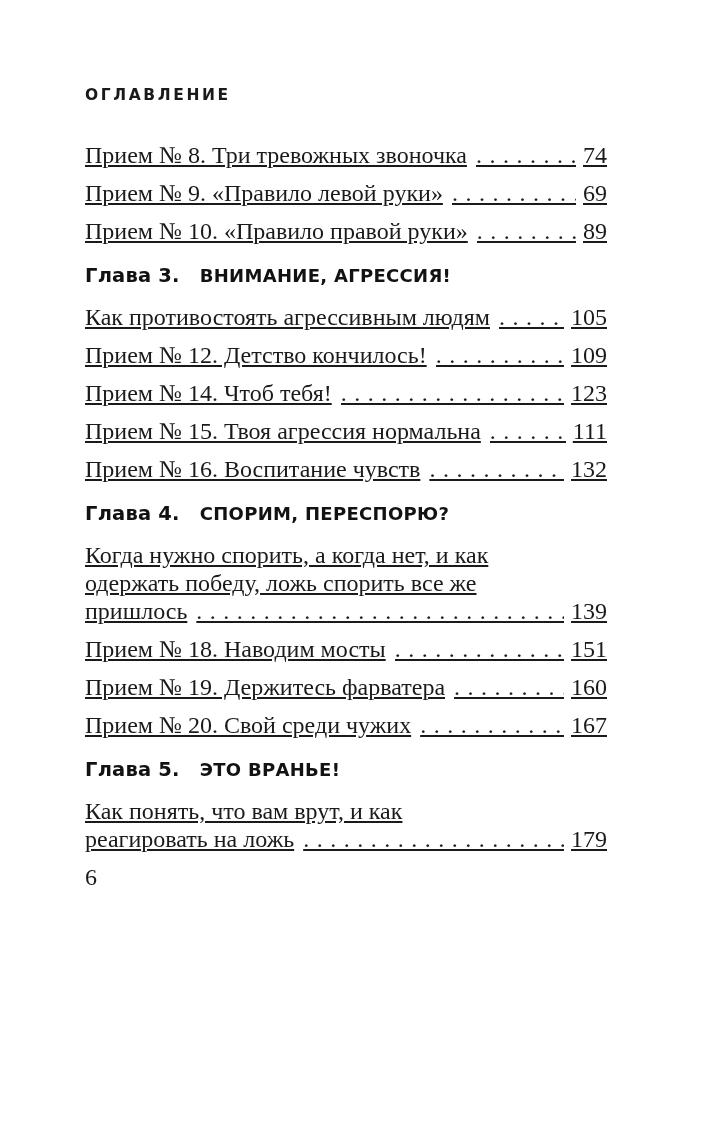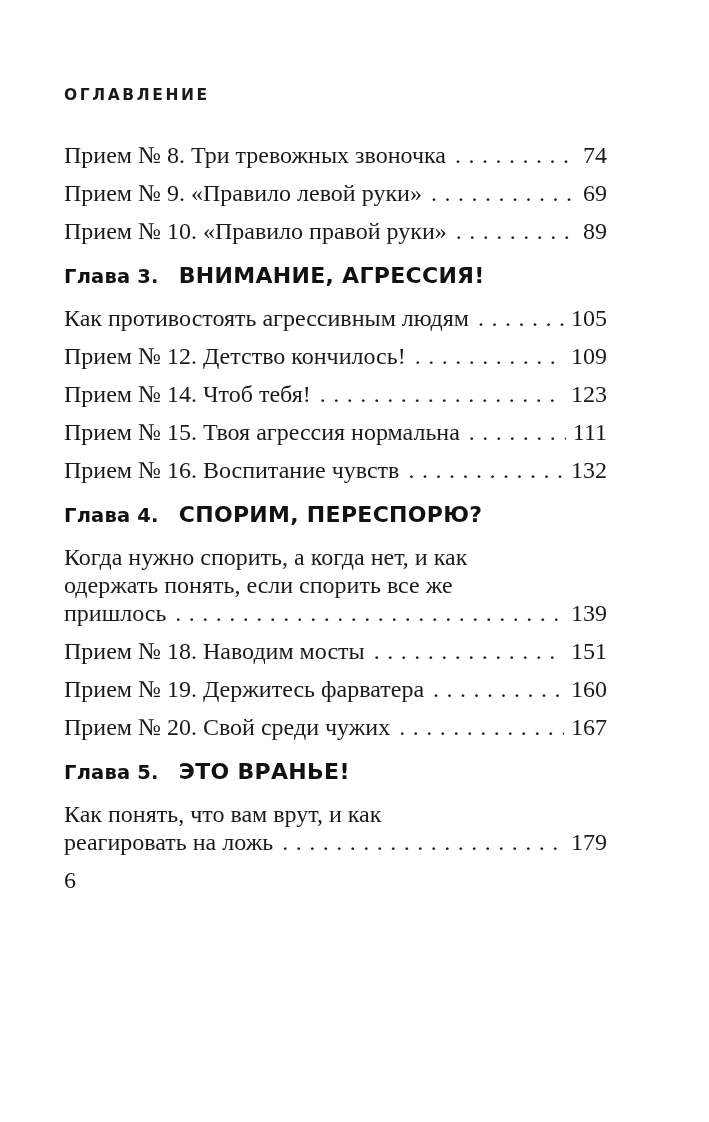--- a/index.html
+++ b/index.html
@@ -12,21 +12,21 @@
     min-height: 1122px;
     box-sizing: border-box;
     position: relative;
     font-family: "Liberation Serif", serif;
     color: #1a1a1a;
   }
   .page {
     box-sizing: border-box;
     width: 709px;
     min-height: 1122px;
-    padding: 86px 102px 40px 64px;
+    padding: 86px 102px 40px 85px;
   }
   .toc-header {
     font-family: "DejaVu Sans", "Liberation Sans", sans-serif;
     font-weight: bold;
     font-size: 15.5px;
     letter-spacing: 2.6px;
     line-height: 18px;
     color: #1a1a1a;
     margin-bottom: 37px;
   }
@@ -37,27 +37,28 @@
     margin: 16px 0 11px 0;
     color: #121212;
     white-space: nowrap;
   }
   .heading-prefix {
     font-size: 19.5px;
     margin-right: 20px;
     letter-spacing: 0.2px;
   }
   .heading-title {
-    font-size: 22px;
+    font-size: 18px;
     letter-spacing: 0.3px;
   }
   .entry {
     font-size: 24px;
     line-height: 28px;
     margin-bottom: 10px;
+    text-decoration: underline;
   }
   .entry-line {
     display: block;
   }
   .entry-last {
     display: flex;
     align-items: baseline;
   }
   .entry-text {
     flex: 0 1 auto;
@@ -150,21 +151,21 @@
             <span class="entry-text">Прием № 16. Воспитание чувств</span>
             <span class="leader"></span>
             <span class="page-num">132</span>
           </div>
         </div>
       </div>
       <div class="section">
         <div class="section-heading"><span class="heading-prefix">Глава 4.</span><span class="heading-title">СПОРИМ, ПЕРЕСПОРЮ?</span></div>
         <div class="entry">
           <div class="entry-line">Когда нужно спорить, а когда нет, и как</div>
-          <div class="entry-line">одержать понять, если спорить все же</div>
+          <div class="entry-line">одержать победу, ложь спорить все же</div>
           <div class="entry-last">
             <span class="entry-text">пришлось</span>
             <span class="leader"></span>
             <span class="page-num">139</span>
           </div>
         </div>
         <div class="entry">
           <div class="entry-last">
             <span class="entry-text">Прием № 18. Наводим мосты</span>
             <span class="leader"></span>

